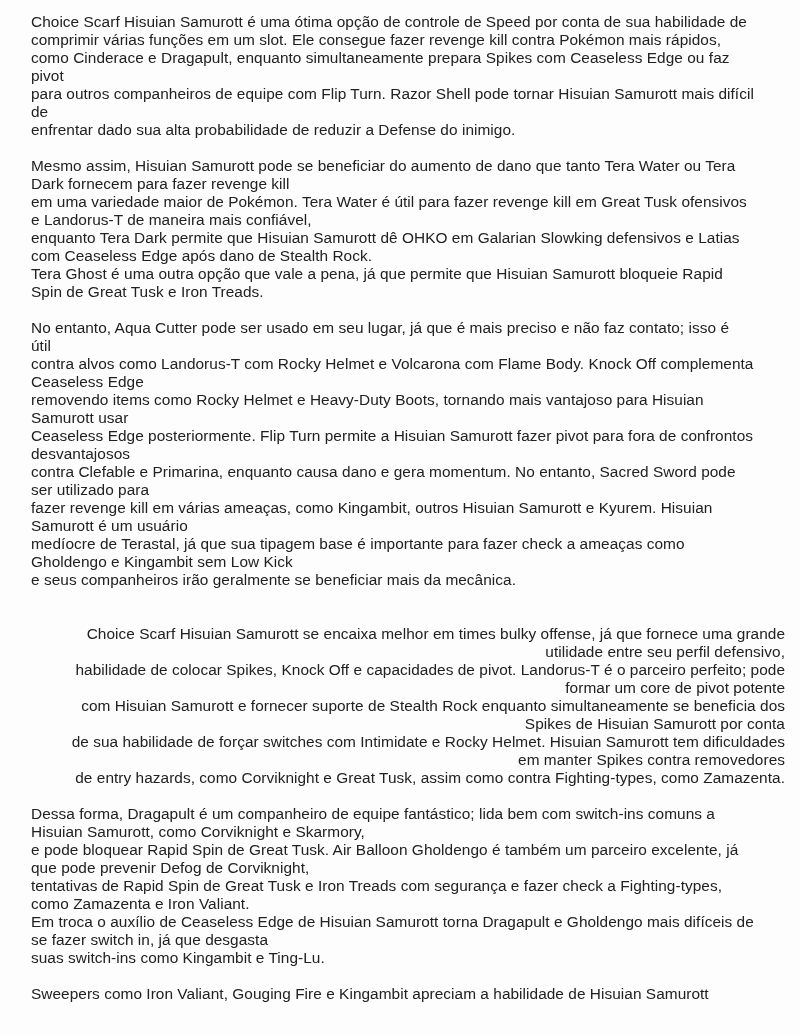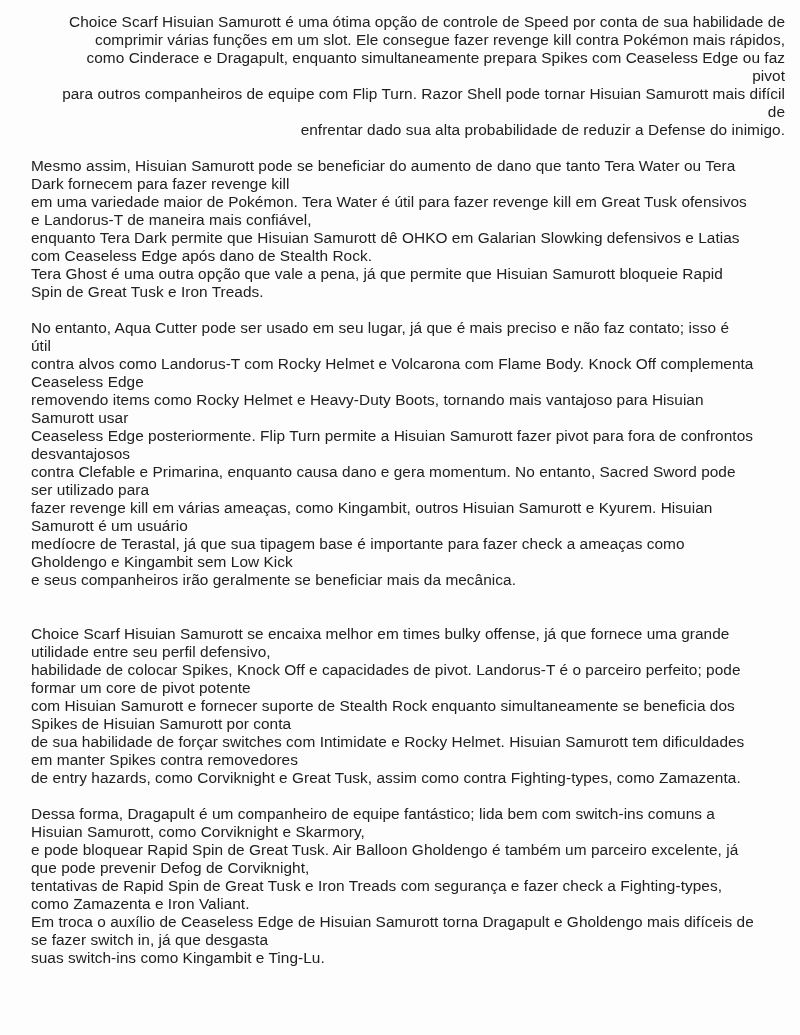--- a/index.html
+++ b/index.html
@@ -26,25 +26,25 @@
   .para{
     font-size:15.4px;
     line-height:18px;
     color:var(--fg);
     white-space:pre-line;
     margin:18px 0;
     letter-spacing:0.05px;
   }
   .para:first-child{
     margin-top:0;
-    text-align:right;
   }
   
   .gap-2{
     margin-top:36px;
+    text-align:right;
   }
 </style>
 </head>
 <body>
 
 <main data-name="document-body">
   <p class="para" data-name="paragraph-speed-control">Choice Scarf Hisuian Samurott é uma ótima opção de controle de Speed por conta de sua habilidade de
 comprimir várias funções em um slot. Ele consegue fazer revenge kill contra Pokémon mais rápidos,
 como Cinderace e Dragapult, enquanto simultaneamente prepara Spikes com Ceaseless Edge ou faz
 pivot
@@ -90,13 +90,14 @@
   <p class="para" data-name="paragraph-dragapult-partner">Dessa forma, Dragapult é um companheiro de equipe fantástico; lida bem com switch-ins comuns a
 Hisuian Samurott, como Corviknight e Skarmory,
 e pode bloquear Rapid Spin de Great Tusk. Air Balloon Gholdengo é também um parceiro excelente, já
 que pode prevenir Defog de Corviknight,
 tentativas de Rapid Spin de Great Tusk e Iron Treads com segurança e fazer check a Fighting-types,
 como Zamazenta e Iron Valiant.
 Em troca o auxílio de Ceaseless Edge de Hisuian Samurott torna Dragapult e Gholdengo mais difíceis de
 se fazer switch in, já que desgasta
 suas switch-ins como Kingambit e Ting-Lu.</p>
 
+  <p class="para" data-name="paragraph-sweepers">Sweepers como Iron Valiant, Gouging Fire e Kingambit apreciam a habilidade de Hisuian Samurott</p>
 </main>
 
 </body></html>

